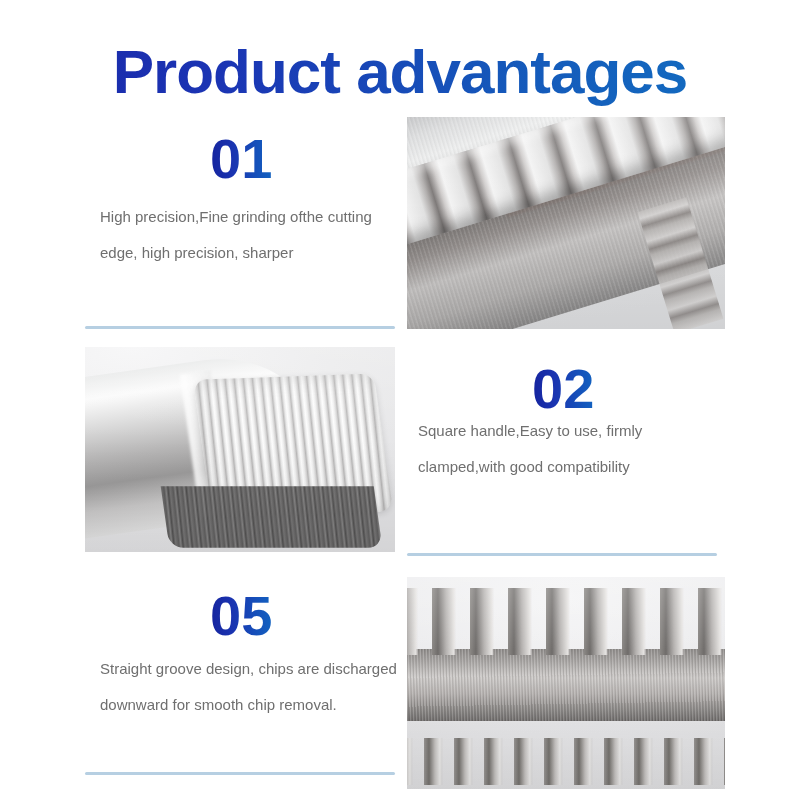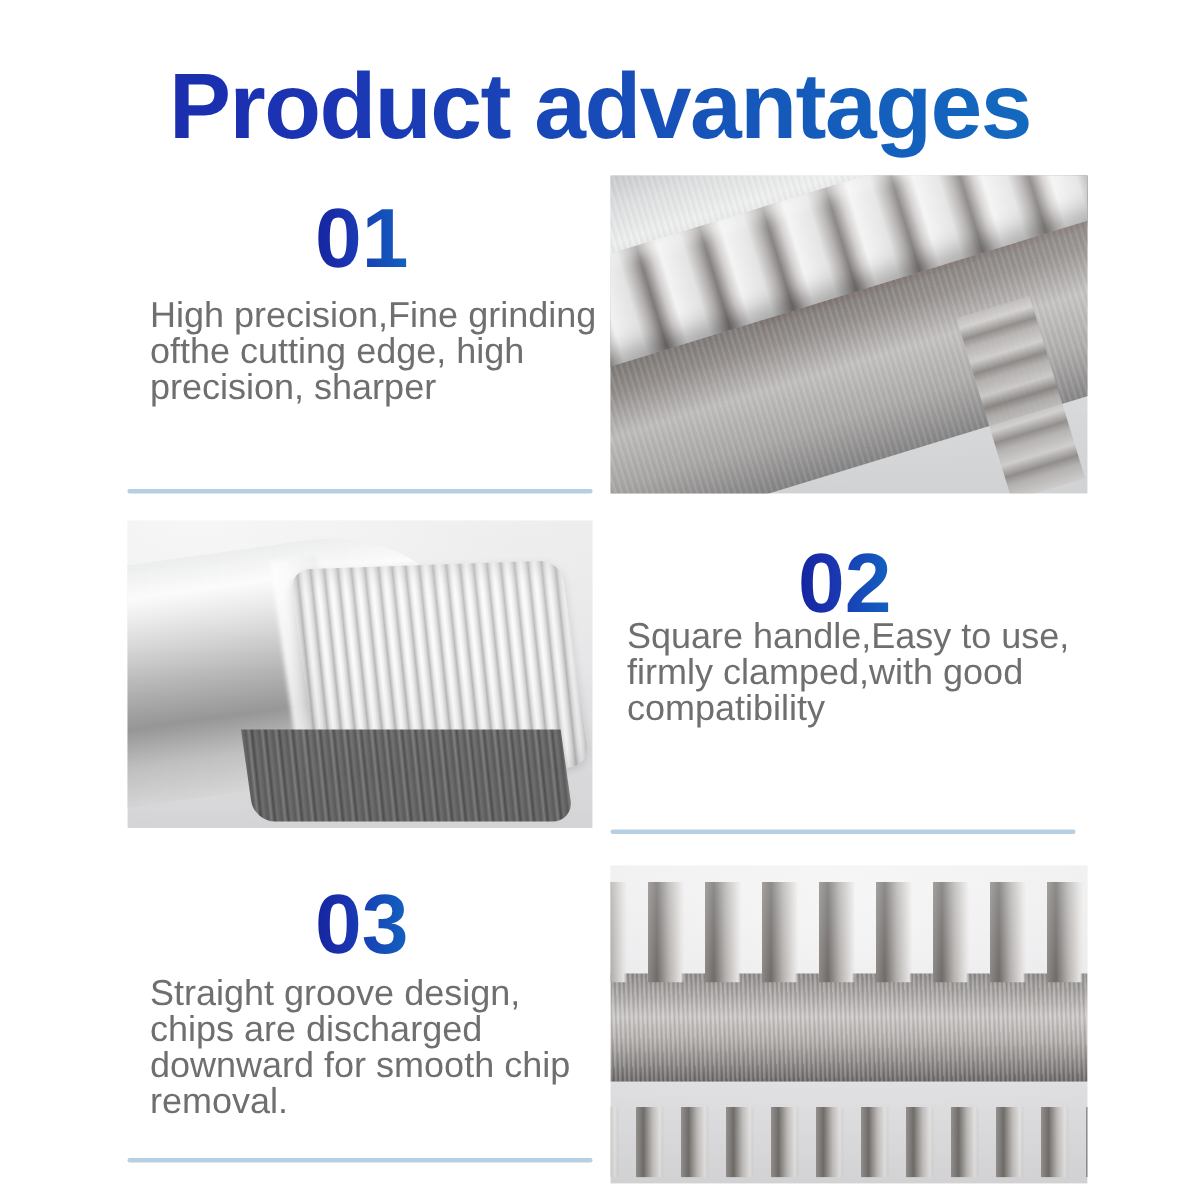--- a/index.html
+++ b/index.html
@@ -49,22 +49,22 @@
     letter-spacing: 0px;
     background: linear-gradient(90deg, #15249e 0%, #1a33b0 35%, #1262c0 100%);
     -webkit-background-clip: text;
     background-clip: text;
     color: transparent;
     -webkit-text-fill-color: transparent;
     white-space: nowrap;
   }
   .body-text {
     position: absolute;
-    font-size: 24px;
-    line-height: 24px;
+    font-size: 15px;
+    line-height: 36px;
     color: #6f6f6f;
     font-weight: 400;
   }
   .divider {
     position: absolute;
     height: 3px;
     background: #b6cfe2;
     border-radius: 2px;
   }
 
@@ -303,21 +303,21 @@
     <div class="p2-squaredark"></div>
     <div class="shade" style="background:linear-gradient(180deg,rgba(255,255,255,.20) 0%,rgba(255,255,255,0) 45%,rgba(0,0,0,.07) 100%);"></div>
   </div>
 
   <div class="num" style="left:532px; top:363px;">02</div>
 
   <div class="body-text" style="left:418px; top:413px; width:305px;">Square handle,Easy to use, firmly clamped,with good compatibility</div>
 
   <div class="divider" style="left:407px; top:553px; width:310px;"></div>
 
-  <div class="num" style="left:210px; top:590px;">03</div>
+  <div class="num" style="left:210px; top:590px;">05</div>
 
   <div class="body-text" style="left:100px; top:651px; width:300px;">Straight groove design, chips are discharged downward for smooth chip removal.</div>
 
   <div class="divider" style="left:85px; top:772px; width:310px;"></div>
 
   <div class="photo p3-bg" style="left:407px; top:577px; width:318px; height:212px;">
     <div class="p3-core"></div>
     <div class="p3-teeth-top"></div>
     <div class="p3-teeth-bot"></div>
     <div class="p3-gloss"></div>

